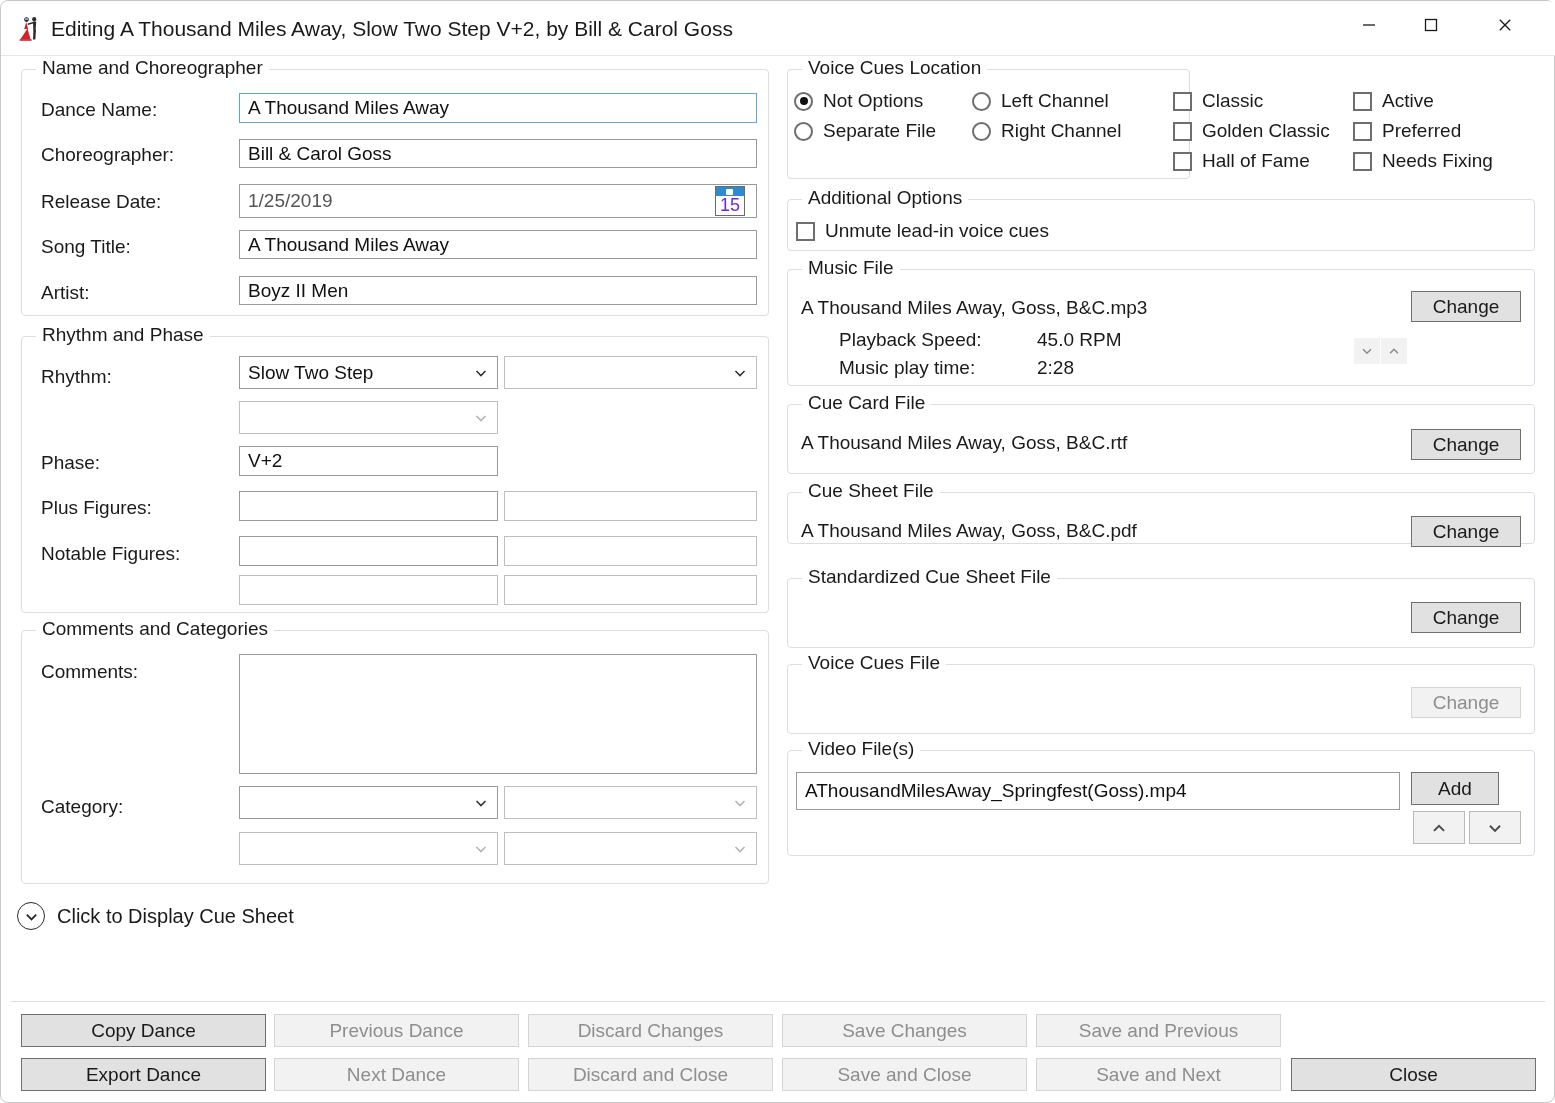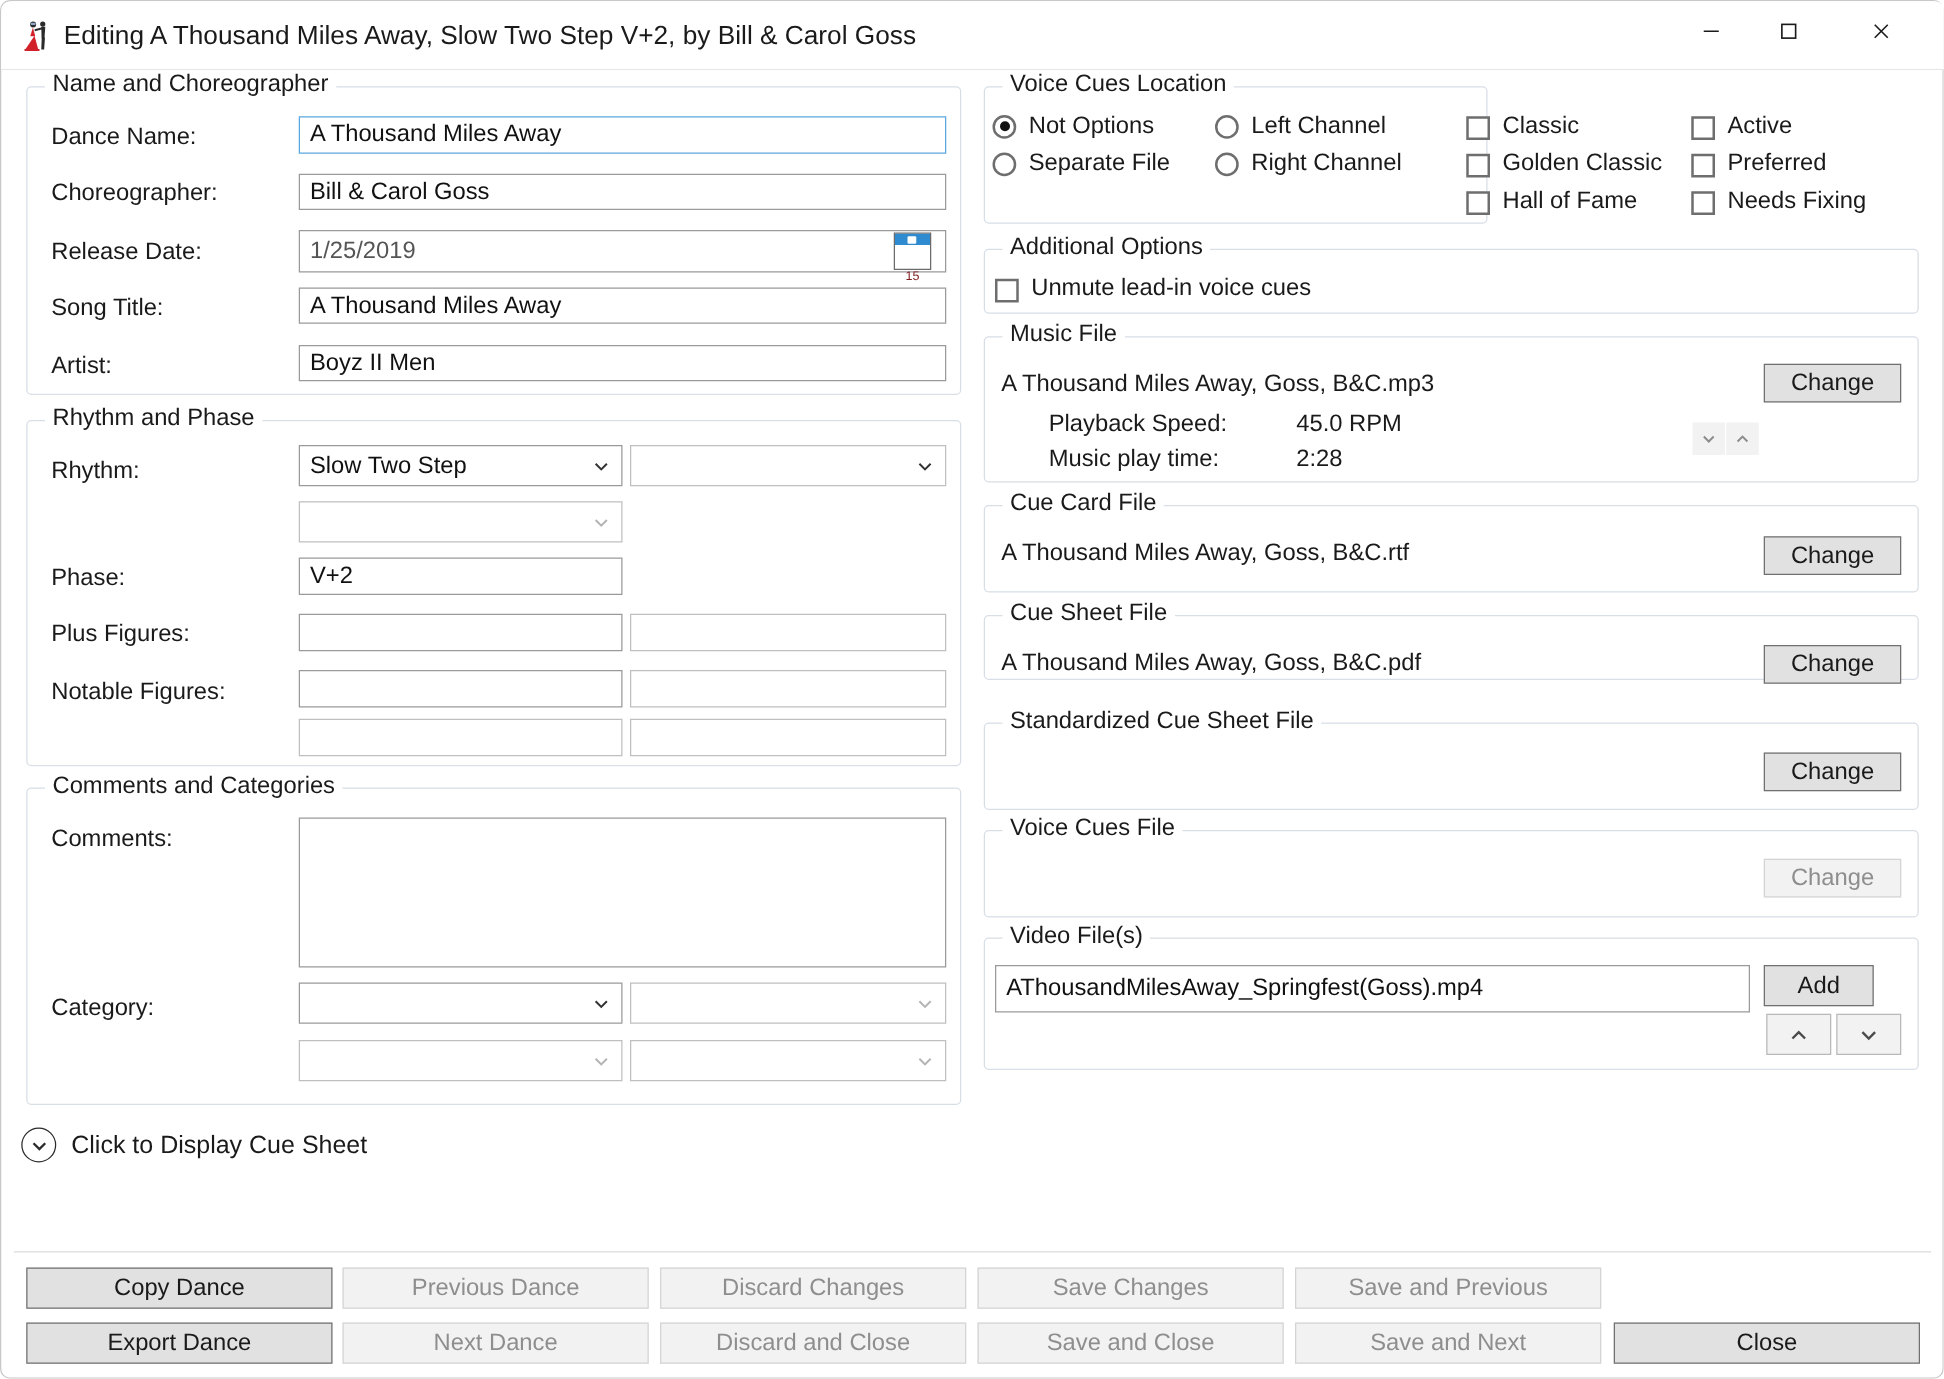--- a/index.html
+++ b/index.html
@@ -91,21 +91,21 @@
     width: 19px; height: 19px; border-radius: 50%;
     border: 2px solid #6e6e6e; background: #ffffff;
     display: inline-block; position: relative; flex: none;
   }
   .radio.on::after {
     content: ""; position: absolute; left: 3.5px; top: 3.5px;
     width: 8px; height: 8px; border-radius: 50%; background: #111111;
   }
   .radio-row .rl { margin-left: 10px; font-size: 19px; color: #1a1a1a; white-space: nowrap; }
 
-  .cb-row { position: absolute; display: flex; align-items: flex-end; }
+  .cb-row { position: absolute; display: flex; align-items: center; }
   .cbox {
     width: 19px; height: 19px; border: 2px solid #6e6e6e;
     background: #ffffff; display: inline-block; flex: none;
   }
   .cb-row .cl { margin-left: 10px; font-size: 19px; color: #1a1a1a; white-space: nowrap; }
 
   
   .btn {
     position: absolute;
     font-family: "Liberation Sans", sans-serif;
@@ -198,21 +198,21 @@
 
   <div class="lbl" style="left:40px; top:144px;">Choreographer:</div>
   <input class="tf" style="left: 238px; top: 138px; width: 518px; height: 29px;" value="Bill &amp; Carol Goss">
 
   <div class="lbl" style="left:40px; top:191px;">Release Date:</div>
   <input class="tf dim" style="left: 238px; top: 183px; width: 518px; height: 34px;" value="1/25/2019">
   <div id="cal-icon" style="left:714px; top:185px;">
     <div style="height:9px; background:#2e8bd0; position:relative;">
       <div style="position:absolute; left:10px; top:1.5px; width:7px; height:6px; background:#ffffff; border-radius:1px;"></div>
     </div>
-    <div style="height:19px; display:flex; align-items:center; justify-content:center; font-size:10px; color:#7f1d1d;margin-top:16px;">15</div>
+    <div style="height:19px; display:flex; align-items:center; justify-content:center; font-size:18px; color:#6d28d9;">15</div>
   </div>
 
   <div class="lbl" style="left:40px; top:236px;">Song Title:</div>
   <input class="tf" style="left: 238px; top: 229px; width: 518px; height: 29px;" value="A Thousand Miles Away">
 
   <div class="lbl" style="left:40px; top:282px;">Artist:</div>
   <input class="tf" style="left: 238px; top: 275px; width: 518px; height: 29px;" value="Boyz II Men">
 
   <div class="grp" style="left:20px; top:335px; width:748px; height:277px;">
     <span class="grp-label">Rhythm and Phase</span>

